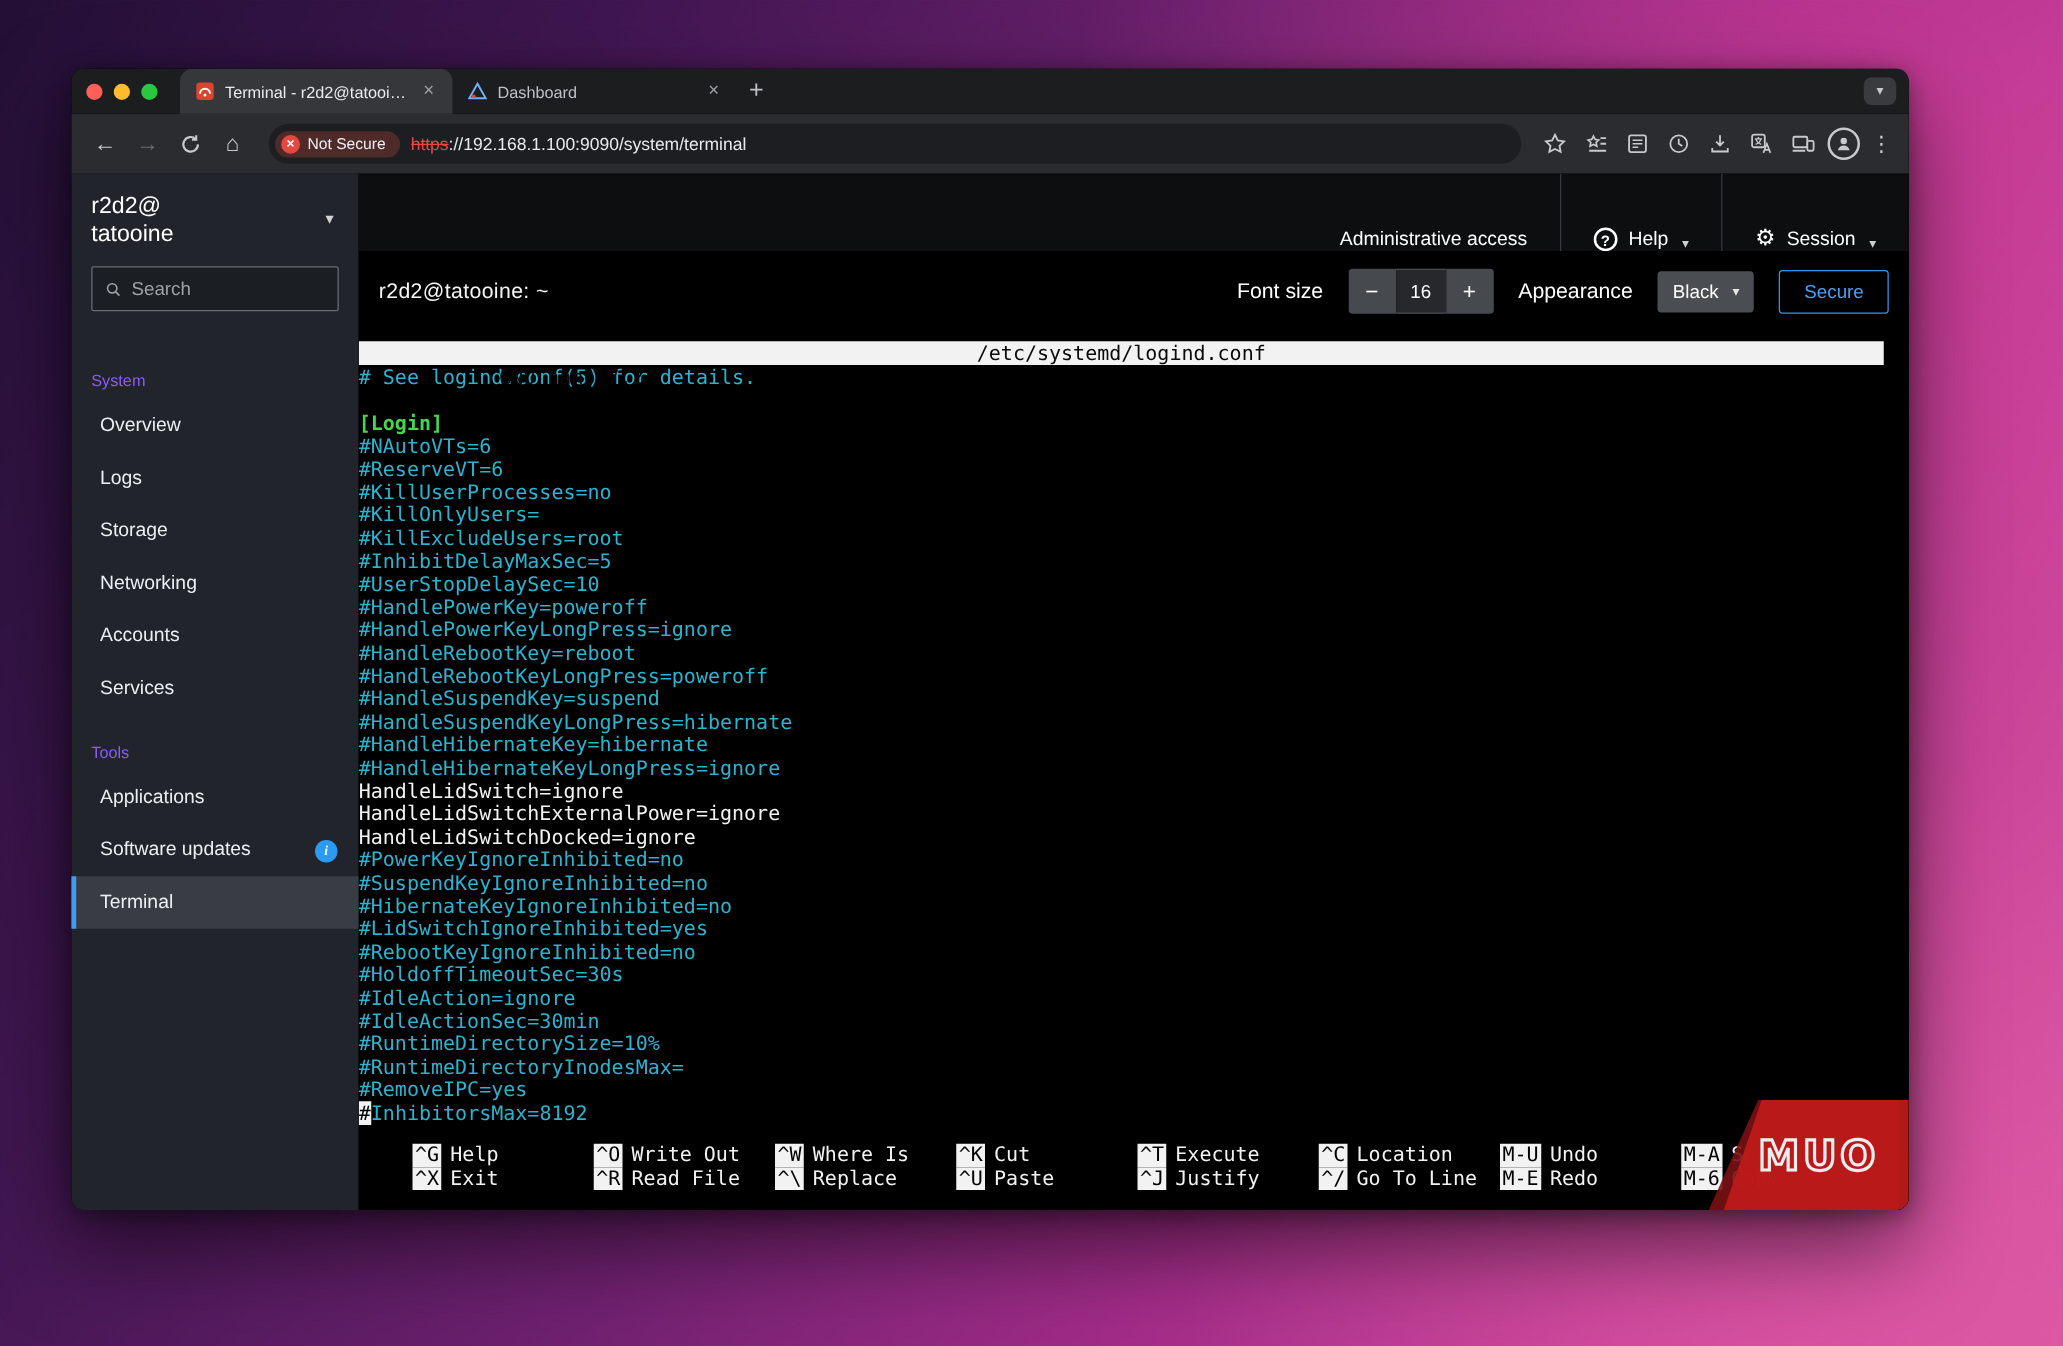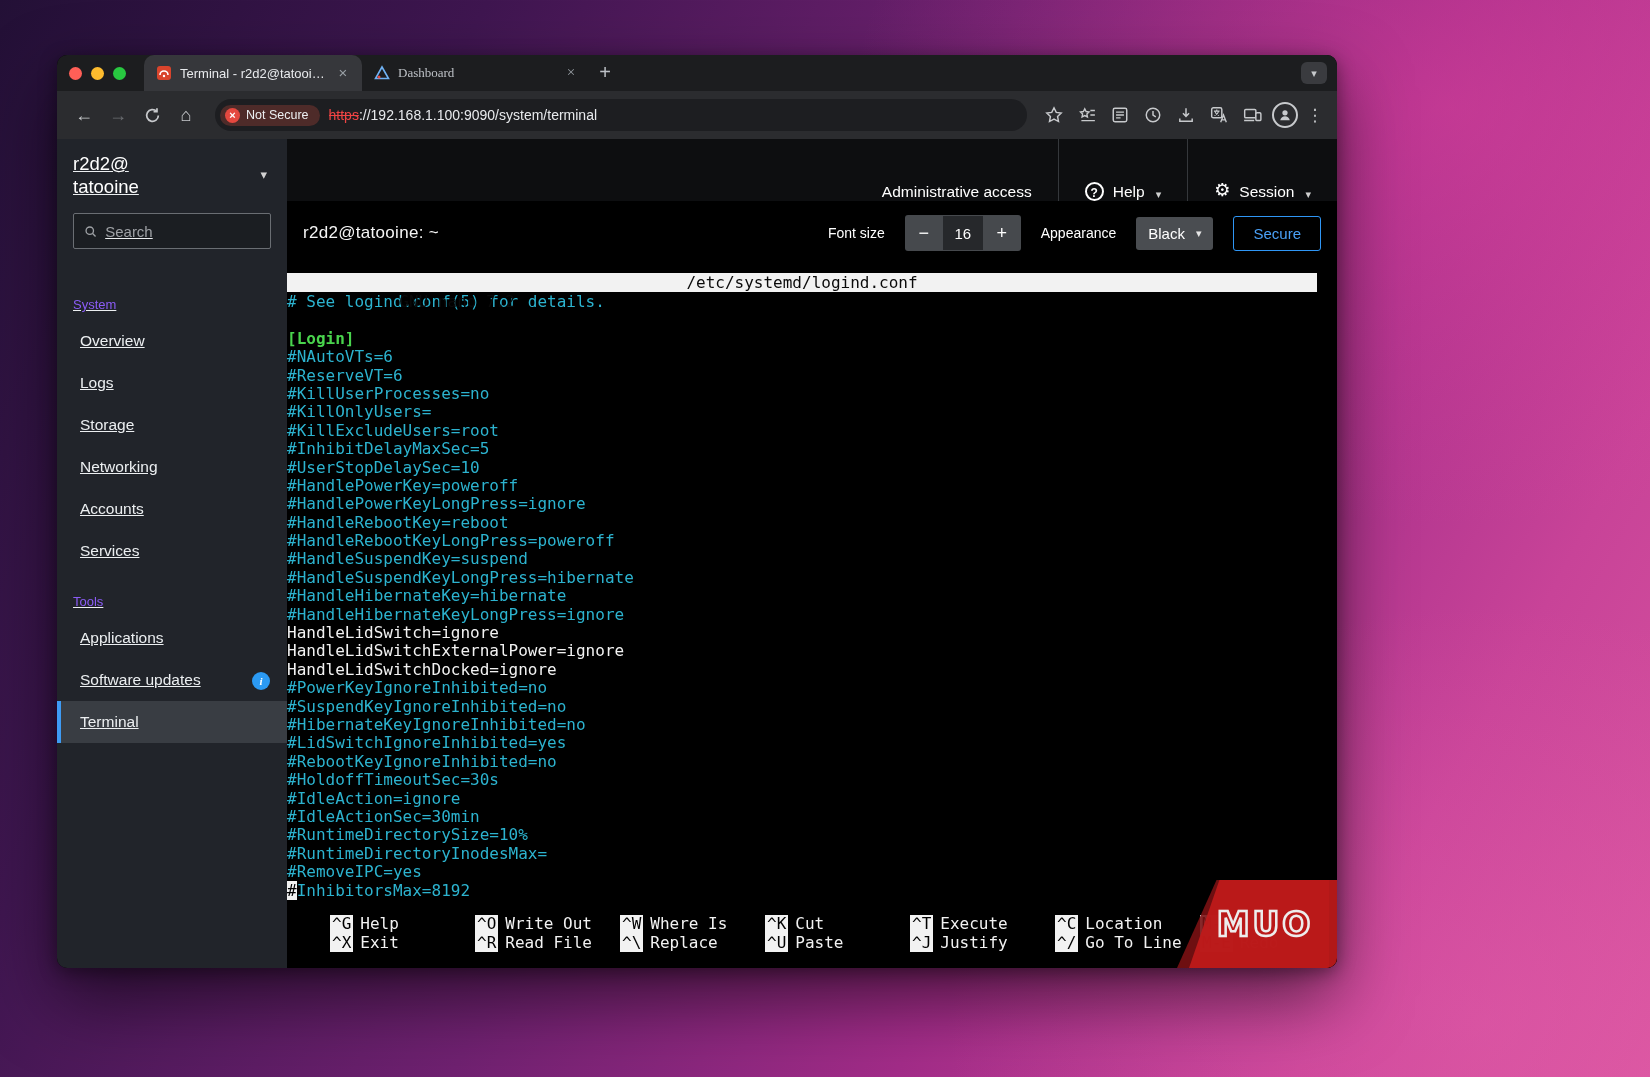--- a/index.html
+++ b/index.html
@@ -5,33 +5,33 @@
   * { margin:0; padding:0; box-sizing:border-box; }
   html,body { width:1650px; height:1077px; overflow:hidden; font-family:"Liberation Sans",sans-serif; }
   body {
     background:
       radial-gradient(1000px 700px at 88% 10%, rgba(230,70,160,.45), transparent 60%),
       radial-gradient(900px 700px at 90% 95%, rgba(235,100,175,.35), transparent 60%),
       linear-gradient(118deg,#231036 0%,#3f1650 22%,#6f2170 46%,#a22c88 66%,#c84398 84%,#d8549f 100%);
   }
 
   .window {
-    position:absolute; left:57px; top:55px; width:1280px; height:913px;
+    position:absolute; left:57px; top:55px; width:1470px; height:913px;
     border-radius:10px; overflow:hidden; background:#000;
     box-shadow:0 30px 70px rgba(0,0,0,.55), 0 4px 18px rgba(0,0,0,.4);
     display:flex; flex-direction:column;
   }
 
   
   .tabstrip { height:36px; background:#1c1d1f; display:flex; align-items:flex-end; padding-left:12px; flex:none; position:relative; }
   .lights { display:flex; gap:9px; align-items:center; height:36px; margin-right:18px; }
   .light { width:13px; height:13px; border-radius:50%; }
   .tab { display:flex; align-items:center; gap:8px; height:36px; padding:0 10px 0 12px; color:#bdc1c6; font-size:13px; }
   .tab.active { background:#36373b; border-radius:10px 10px 0 0; color:#e8eaed; width:218px; }
-  .tab.inactive { width:228px;font-family:Liberation Serif, serif; }
+  .tab.inactive { width:228px; }
   .tab .title { flex:1; white-space:nowrap; overflow:hidden; text-overflow:ellipsis; }
   .tab .close { color:#9aa0a6; font-size:15px; width:18px; height:18px; line-height:17px; text-align:center; border-radius:50%; }
   .favicon { width:16px; height:16px; flex:none; }
   .newtab { color:#bdc1c6; font-size:20px; width:30px; height:36px; line-height:34px; text-align:center; }
   .tabmenu { position:absolute; right:10px; top:7px; width:26px; height:22px; background:#3a3b3f; border-radius:6px; color:#c7c9cc; font-size:11px; text-align:center; line-height:22px; }
 
   
   .addrbar { height:48px; background:#2b2c2f; display:flex; align-items:center; padding:0 12px; gap:4px; flex:none; }
   .navbtn { width:30px; height:30px; text-align:center; line-height:30px; font-size:18px; color:#c7c9cc; border-radius:50%; flex:none; }
   .navbtn.dim { color:#6b6e72; }
@@ -42,21 +42,21 @@
   .urltext { color:#e8eaed; font-size:14px; white-space:nowrap; overflow:hidden; }
   .urltext .scheme { color:#ef4444; text-decoration:line-through; }
   .addricons { display:flex; align-items:center; gap:7px; flex:none; }
   .aicon { width:26px; height:26px; display:flex; align-items:center; justify-content:center; }
   .avatar { width:26px; height:26px; border-radius:50%; border:2px solid #c7c9cc; display:flex; align-items:center; justify-content:center; }
   .kebab { color:#c7c9cc; font-size:17px; width:20px; text-align:center; }
 
   
   .app { flex:1; display:flex; min-height:0; }
 
-  .sidebar { width:230px; flex:none; background:#21242a; display:flex; flex-direction:column; color:#eceff1;text-decoration:underline; }
+  .sidebar { width:230px; flex:none; background:#21242a; display:flex; flex-direction:column; color:#eceff1; }
   .brand { padding:13px 16px 0 16px; font-size:18.5px; line-height:23px; color:#fff; position:relative; }
   .brand .caret { position:absolute; right:20px; top:24px; color:#d2d2d2; font-size:13px; }
   .searchbox { margin:15px 16px 26px 16px; height:36px; border:1px solid #6a6e73; background:#1b1e22; display:flex; align-items:center; padding:0 10px; gap:8px; border-radius:2px; }
   .searchbox input { background:transparent; border:none; outline:none; color:#d2d5d8; font-size:15px; width:100%; font-family:"Liberation Sans",sans-serif; }
   .searchbox input::placeholder { color:#9ea1a5; }
   .nav-section { padding:22px 16px 8px 16px; color:#8b5cf6; font-size:13px; }
   .nav-item { padding:12px 16px; font-size:15.5px; color:#eceff1; position:relative; cursor:pointer; border-left:4px solid transparent; padding-left:19px; }
   .nav-item.active { background:#393d43; border-left:4px solid #3e9bf4; }
   .info-badge { position:absolute; right:17px; top:13px; width:18px; height:18px; border-radius:50%; background:#2b9af3; color:#fff; font-size:11px; font-weight:bold; text-align:center; line-height:18px; font-family:"Liberation Serif",serif; font-style:italic; }
 
@@ -65,21 +65,21 @@
   .masthead { height:62px; background:#0d0e10; display:flex; align-items:center; justify-content:flex-end; flex:none; color:#fff; font-size:15.5px; }
   .mh-group { display:flex; align-items:flex-end; gap:9px; padding:0 26px; height:100%; }
   .mh-divider { width:1px; height:100%; background:#35383c; }
   .qcircle { width:19px; height:19px; border:2px solid #fff; border-radius:50%; font-size:12px; font-weight:bold; text-align:center; line-height:18px; }
   .gear { font-size:18px; }
   .mh-caret { color:#cfcfcf; font-size:11px; margin-left:2px; }
 
   .termbar { height:64px; background:#000; display:flex; align-items:center; padding:0 16px; flex:none; color:#fff; }
   .term-title { font-size:17px; color:#f5f5f5; letter-spacing:.3px; }
   .term-controls { margin-left:auto; display:flex; align-items:center; gap:20px; }
-  .ctl-label { font-size:14px; color:#fff; }
+  .ctl-label { font-size:17px; color:#fff; }
   .stepper { display:flex; align-items:stretch; height:36px; }
   .step-btn { width:38px; background:#46494d; color:#fff; font-size:18px; display:flex; align-items:center; justify-content:center; cursor:pointer; }
   .step-btn.minus { border-radius:3px 0 0 3px; }
   .step-btn.plus { border-radius:0 3px 3px 0; }
   .step-val { width:40px; background:#26282b; color:#fff; font-size:15px; display:flex; align-items:center; justify-content:center; border-top:1px solid #46494d; border-bottom:1px solid #46494d; }
   .theme-btn { background:#4a4d51; color:#fff; font-size:15px; padding:8px 12px; border-radius:3px; display:flex; align-items:center; gap:9px; cursor:pointer; }
   .theme-btn .mh-caret{ color:#e6e6e6; }
   .reset-btn { border:1px solid #2f96f5; color:#4aa0f6; background:transparent; font-size:15px; padding:8px 19px; border-radius:3px; cursor:pointer; font-family:"Liberation Sans",sans-serif; }
 
   

